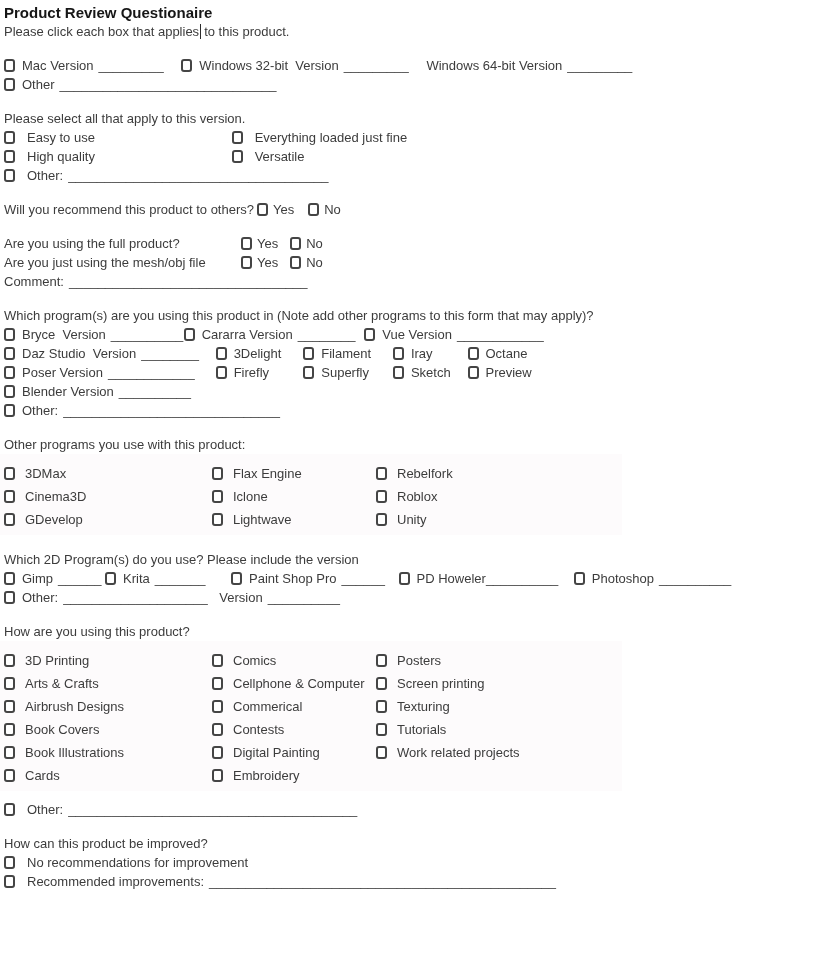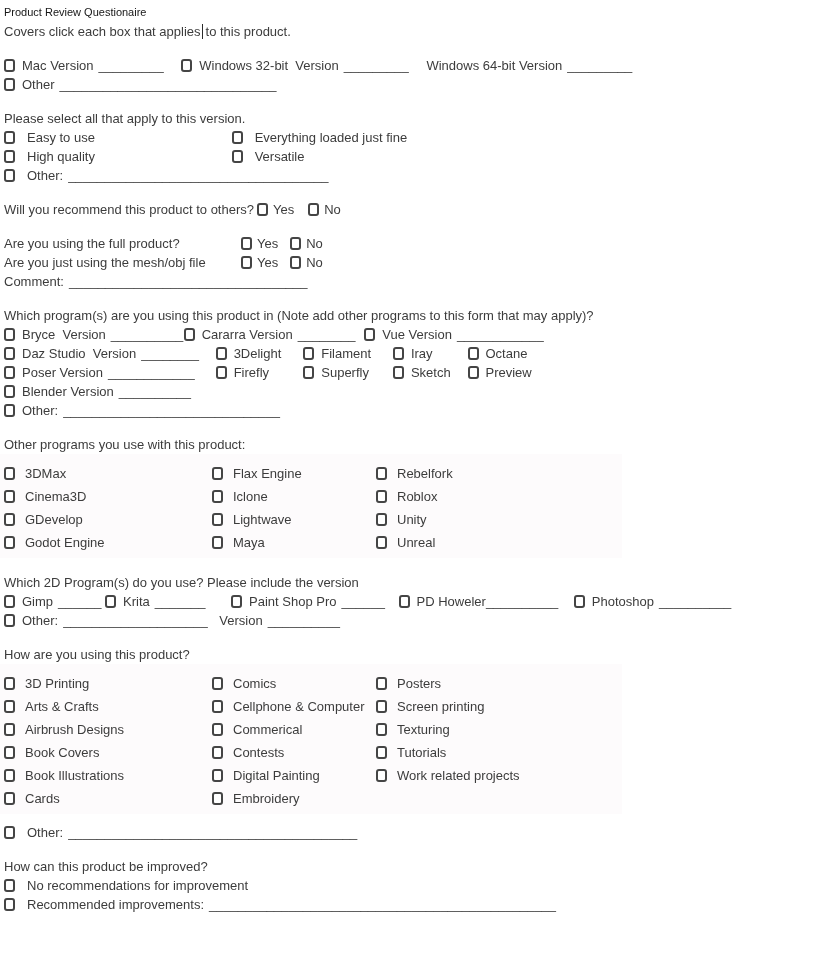--- a/index.html
+++ b/index.html
@@ -2,21 +2,21 @@
 <html><head>
 <meta charset="utf-8">
 <style>
   html,body{margin:0;padding:0;}
   body{
     width:823px;height:976px;background:#ffffff;overflow:hidden;
     font-family:"Liberation Sans","DejaVu Sans",sans-serif;
     font-size:13px;color:#3c3c3c;
   }
   .page{padding:3px 6px 0 4px;}
-  .title{font-weight:normal;color:#161616;font-size:11px;line-height:19px;}
+  .title{font-weight:bold;color:#161616;font-size:15px;line-height:19px;}
   .line{line-height:19px;white-space:nowrap;}
   .q{line-height:19px;}
   .sec{margin-top:15px;}
   
   .cb{display:inline-block;box-sizing:border-box;width:11px;height:13px;
       border:2px solid #454545;border-radius:3px;background:#fff;
       vertical-align:-2px;margin-right:7px;flex:none;}
   .lbl{white-space:pre;}
   .blank{margin-left:5px;white-space:pre;letter-spacing:0;}
   .tight .blank{margin-left:0;}
@@ -48,21 +48,21 @@
   .caret{display:inline-block;width:1px;height:15px;background:#2b2b2b;
          vertical-align:-3px;margin:0 3px 0 1px;}
   .mt9{margin-top:9px;}
 </style>
 </head>
 <body>
 
 <div class="page">
 
   <div class="title">Product Review Questionaire</div>
-  <div class="line"><span>Covers click each box that applies</span><span class="caret"></span><span>to this product.</span></div>
+  <div class="line"><span>Please click each box that applies</span><span class="caret"></span><span>to this product.</span></div>
 
   <div class="sec">
     <div class="line">
       <span class="g gap"><span class="cb"></span><span class="lbl">Mac Version</span><span class="blank">_________</span></span>
       <span class="g gap"><span class="cb"></span><span class="lbl">Windows 32-bit  Version</span><span class="blank">_________</span></span>
       <span class="g"><span class="lbl">Windows 64-bit Version</span><span class="blank">_________</span></span>
     </div>
     <div class="line">
       <span class="g"><span class="cb"></span><span class="lbl">Other</span><span class="blank">______________________________</span></span>
     </div>
@@ -141,25 +141,20 @@
       <div class="grow">
         <span class="cell c1"><span class="cb"></span><span>Cinema3D</span></span>
         <span class="cell c2"><span class="cb"></span><span>Iclone</span></span>
         <span class="cell c3"><span class="cb"></span><span>Roblox</span></span>
       </div>
       <div class="grow">
         <span class="cell c1"><span class="cb"></span><span>GDevelop</span></span>
         <span class="cell c2"><span class="cb"></span><span>Lightwave</span></span>
         <span class="cell c3"><span class="cb"></span><span>Unity</span></span>
       </div>
-      <div class="grow">
-        <span class="cell c1"><span class="cb"></span><span>Godot Engine</span></span>
-        <span class="cell c2"><span class="cb"></span><span>Maya</span></span>
-        <span class="cell c3"><span class="cb"></span><span>Unreal</span></span>
-      </div>
     </div>
   </div>
 
   <div class="sec">
     <div class="q">Which 2D Program(s) do you use? Please include the version</div>
     <div class="line">
       <span class="g" style=""><span class="cb"></span><span class="lbl">Gimp</span><span class="blank">______</span></span>
       <span class="g" style="margin-right:22px;"><span class="cb"></span><span class="lbl">Krita</span><span class="blank">_______</span></span>
       <span class="g" style="margin-right:10px;"><span class="cb"></span><span class="lbl">Paint Shop Pro</span><span class="blank">______</span></span>
       <span class="g tight" style="margin-right:12px;"><span class="cb"></span><span class="lbl">PD Howeler</span><span class="blank">__________</span></span>

